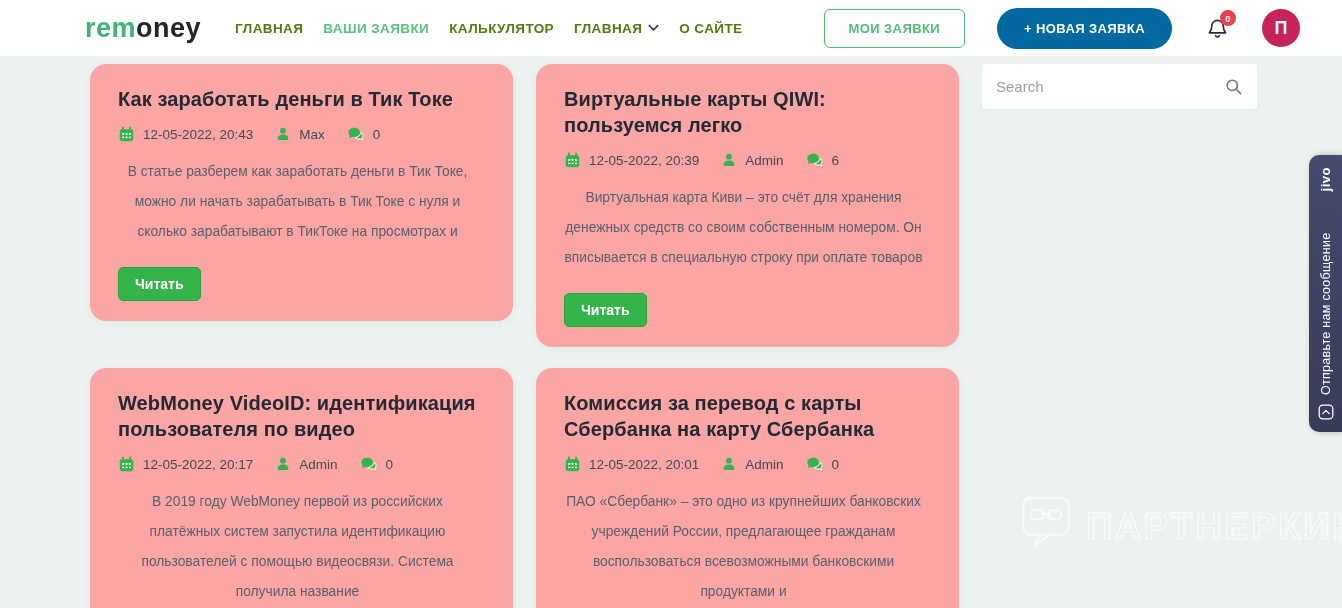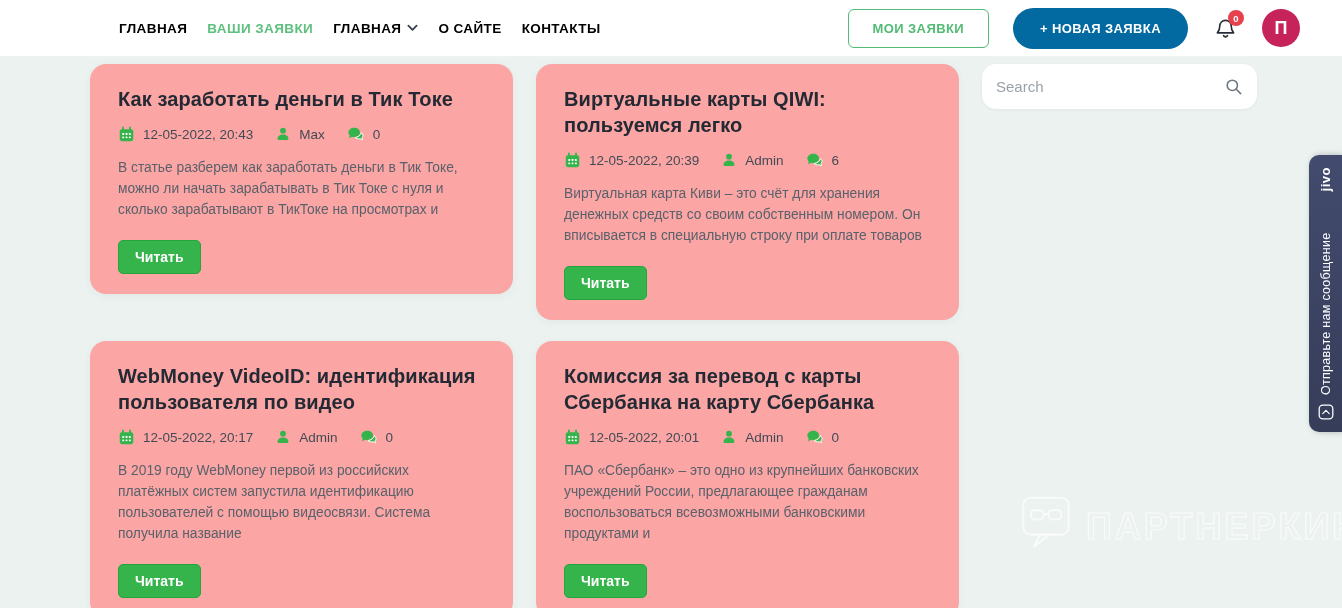--- a/index.html
+++ b/index.html
@@ -14,26 +14,26 @@
     position:absolute;top:0;left:0;width:1342px;height:57px;
     background:#ffffff;border-bottom:1px solid #f1f3f2;
     display:flex;align-items:center;box-sizing:border-box;
     padding:0 42px 0 85px;z-index:20;
   }
   .logo{font-size:27px;font-weight:700;letter-spacing:.5px;cursor:pointer;white-space:nowrap;}
   .logo .lg-green{color:#45b377;}
   .logo .lg-dark{color:#20262e;}
   .nav{display:flex;align-items:center;margin-left:24px;}
   .nav-item{
-    font-size:13.5px;font-weight:700;color:#000000;letter-spacing:.4px;
+    font-size:13.5px;font-weight:700;color:#4d7c0f;letter-spacing:.4px;
     padding:10px 10px;cursor:pointer;text-decoration:none;white-space:nowrap;
     display:flex;align-items:center;gap:6px;
   }
   .nav-item.active{color:#5ec07f;}
-  .header-actions{margin-left:auto;display:flex;align-items:center;gap:24px;}
+  .header-actions{margin-left:auto;display:flex;align-items:center;gap:32px;}
   .btn-outline{
     background:#fff;border:1px solid #53bb75;color:#53bb75;
     font-family:inherit;font-size:13px;font-weight:700;letter-spacing:.4px;
     padding:11px 24px;border-radius:6px;cursor:pointer;white-space:nowrap;
   }
   .btn-pill{
     background:#0369a1;border:none;color:#fff;
     font-family:inherit;font-size:13px;font-weight:700;letter-spacing:.4px;
     padding:13px 27px;border-radius:22px;cursor:pointer;white-space:nowrap;
   }
@@ -58,30 +58,30 @@
     background:#fca5a5;border-radius:16px;box-sizing:border-box;
     padding:22px 36px 20px 28px;
     box-shadow:0 2px 8px rgba(50,80,70,.05);
   }
   .card-title{
     margin:0;font-size:20px;font-weight:700;color:#232a33;line-height:1.3;
     letter-spacing:.1px;cursor:pointer;
   }
   .meta{display:flex;align-items:center;gap:22px;margin-top:13px;}
   .meta-item{display:flex;align-items:center;gap:8px;font-size:13.5px;color:#424b54;font-weight:500;}
-  .excerpt{margin:14px 0 0 0;font-size:13.8px;line-height:21px;color:#59616a;}
+  .excerpt{margin:14px 0 0 0;font-size:13.8px;line-height:30px;color:#59616a;text-align:center;}
   .btn-read{
     margin-top:20px;background:#34b44a;border:1px solid #27a53d;border-radius:5px;
     color:#fff;font-family:inherit;font-size:14px;font-weight:700;
     padding:8px 16px;cursor:pointer;
   }
   
   .search-box{
     position:absolute;left:982px;top:64px;width:275px;height:45px;
-    background:#fff;border-radius:14px;box-shadow:0 1px 3px rgba(50,80,70,.06);
+    background:#fff;border-radius:2px;box-shadow:0 1px 3px rgba(50,80,70,.06);
     display:flex;align-items:center;box-sizing:border-box;padding:0 12px;
   }
   .search-box input{
     flex:1;border:none;outline:none;font-family:inherit;font-size:15px;color:#333;
     background:transparent;
   }
   .search-box input::placeholder{color:#9aa2a9;}
   .search-btn{background:none;border:none;padding:2px;cursor:pointer;display:flex;}
   
   .jivo{
@@ -105,34 +105,37 @@
   .wm-text{
     font-size:36px;font-weight:700;letter-spacing:3px;margin-top:12px;
     color:transparent;-webkit-text-stroke:1.2px rgba(255,255,255,.8);
     white-space:nowrap;
   }
 </style>
 </head>
 <body>
 
 <header class="header">
+  <div class="logo">
+    <span class="lg-green">rem</span><span class="lg-dark">oney</span>
+  </div>
 
   <nav class="nav">
     <a class="nav-item">ГЛАВНАЯ</a>
     <a class="nav-item active">ВАШИ ЗАЯВКИ</a>
+    <a class="nav-item">КАЛЬКУЛЯТОР</a>
     <a class="nav-item">
       <span>ГЛАВНАЯ</span>
       <span style="display:flex;">
         <svg viewBox="0 0 12 8" width="11" height="8" fill="none" stroke="#39424c" stroke-width="2" stroke-linecap="round" stroke-linejoin="round">
             <path d="M1.5 1.5L6 6l4.5-4.5"></path>
           </svg>
       </span>
     </a>
     <a class="nav-item">О САЙТЕ</a>
-    <a class="nav-item">КОНТАКТЫ</a>
   </nav>
 
   <div class="header-actions">
     <button class="btn-outline">МОИ ЗАЯВКИ</button>
     <button class="btn-pill">+ НОВАЯ ЗАЯВКА</button>
     <div class="bell-wrap">
       <span style="display:flex;">
         <svg viewBox="0 0 24 24" width="23" height="23" fill="none" stroke="#262c38" stroke-width="1.7" stroke-linecap="round" stroke-linejoin="round">
             <path d="M18 9.5a6 6 0 10-12 0c0 5-2 6-2.5 7h17c-.5-1-2.5-2-2.5-7z"></path>
             <path d="M10 19.5a2.2 2.2 0 004 0"></path>

